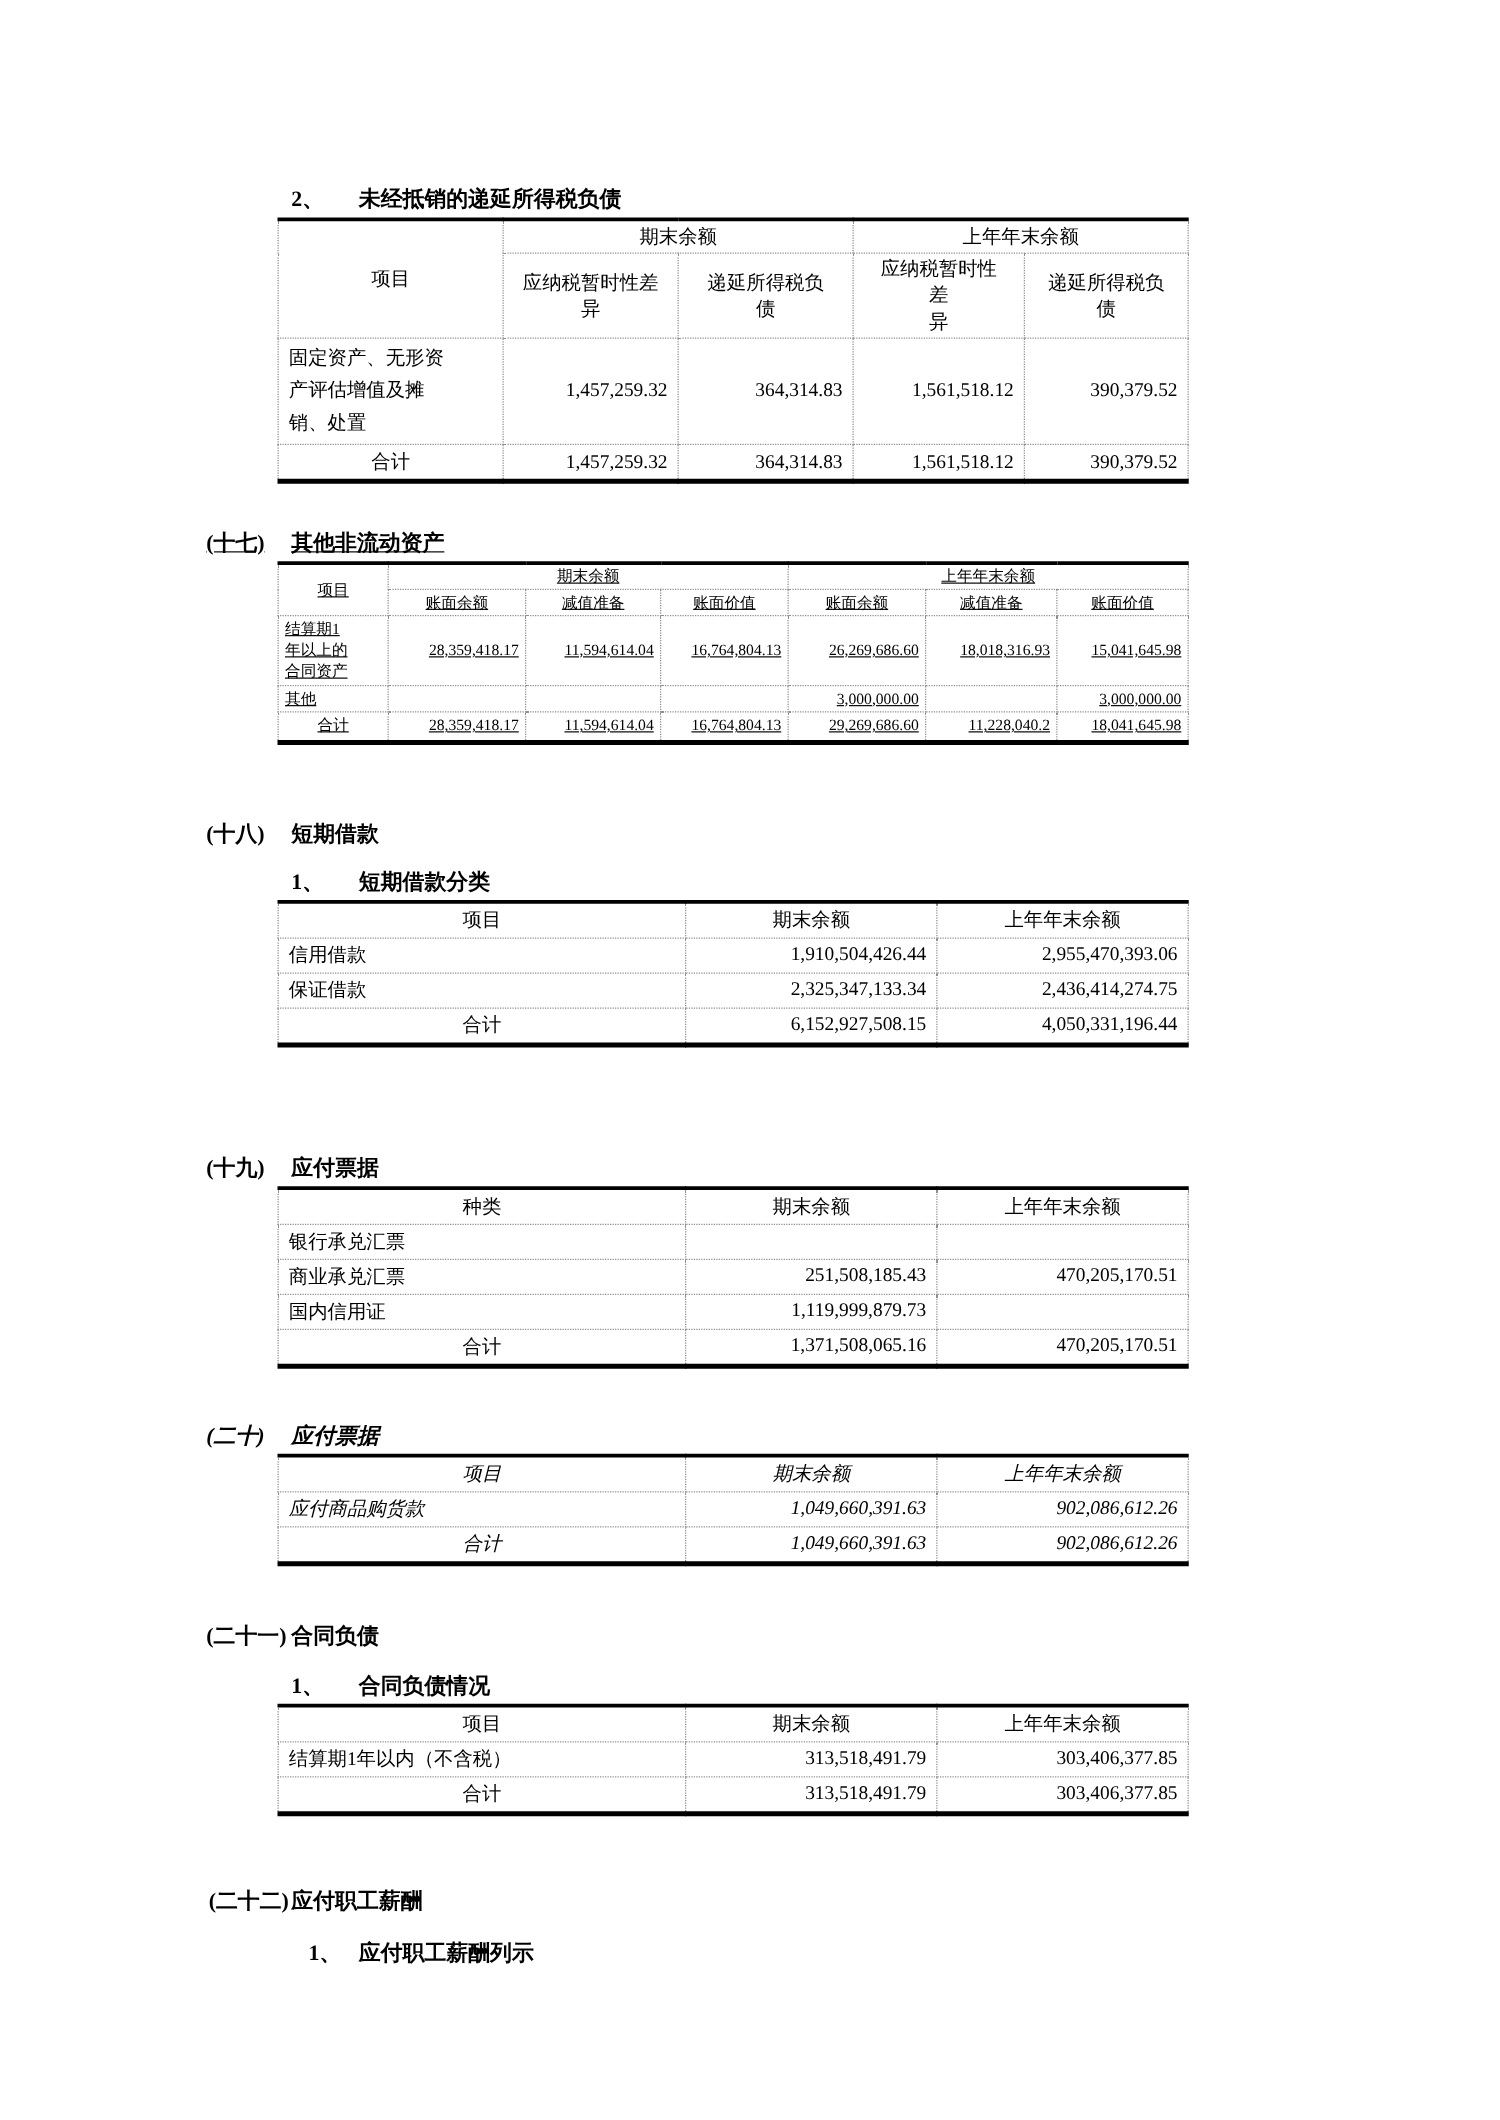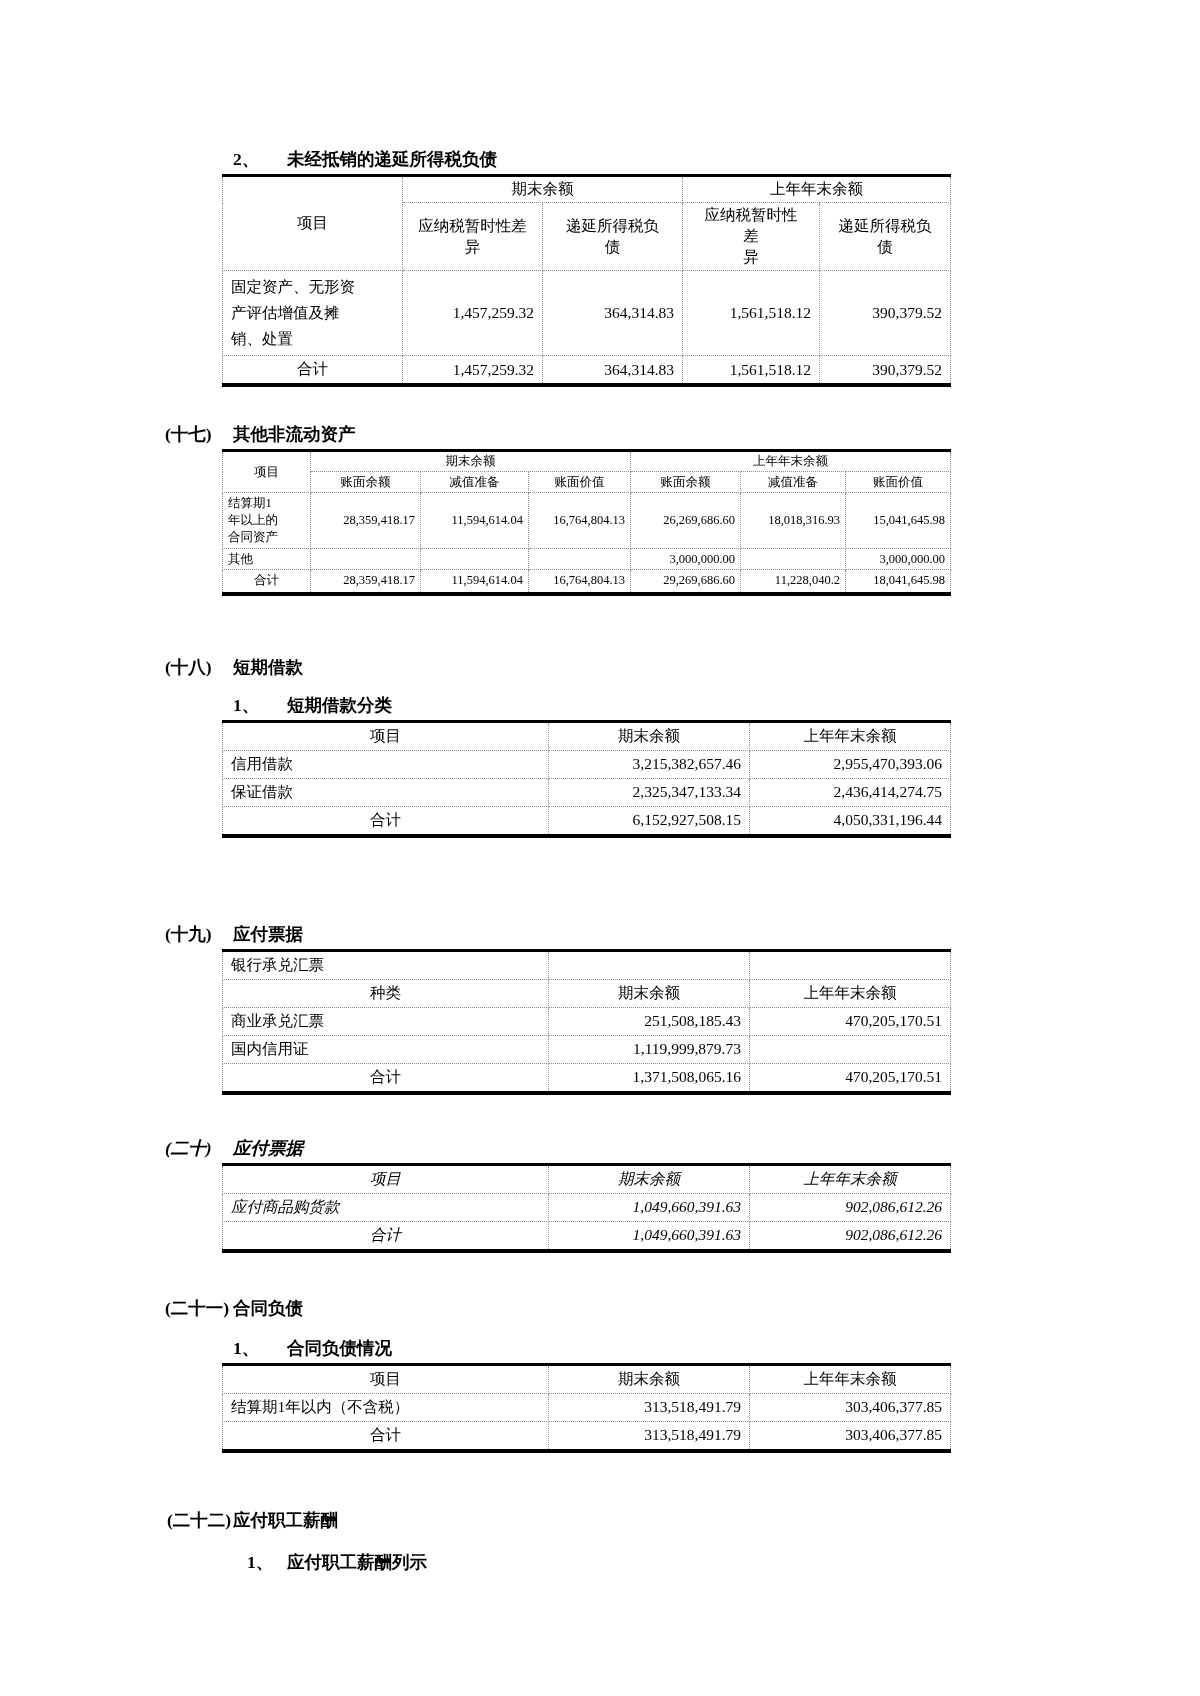--- a/index.html
+++ b/index.html
@@ -67,21 +67,21 @@
   table.t2 { width: 728px; font-size: 12.5px; }
   table.t2 th, table.t2 td { padding: 1px 5px; height: 21px; }
   table.t2 td.tall { height: 56px; line-height: 17px; }
   table.t2 tr.total td { height: 24px; }
 
   
   table.t3col { width: 728px; }
   table.t3col tr.total td { height: 27px; }
 
   
-  #sec17 { margin-top: 36px; }
+  #sec17 { margin-top: 36px; text-decoration: underline; }
   #sec18 { margin-top: 60px; }
   #sec19 { margin-top: 85px; }
   #sec20 { margin-top: 42px; font-style: italic; }
   #sec21 { margin-top: 44px; }
   #sec22 { margin-top: 56px; text-align: center; }
   .sub-gap  { margin-top: 16px; }
   .sub-gap2 { margin-top: 18px; }
   .sub-gap3 { margin-top: 20px; }
 </style>
 </head>
@@ -216,21 +216,21 @@
           <col style="width:201px">
         </colgroup>
       <tbody>
           <tr>
         <th>项目</th>
         <th>期末余额</th>
         <th>上年年末余额</th>
       </tr>
       <tr>
         <td class="lbl">信用借款</td>
-        <td class="num">3,215,382,657.46</td>
+        <td class="num">1,910,504,426.44</td>
         <td class="num">2,955,470,393.06</td>
       </tr>
       <tr>
         <td class="lbl">保证借款</td>
         <td class="num">2,325,347,133.34</td>
         <td class="num">2,436,414,274.75</td>
       </tr>
       <tr class="total">
         <td class="ctr">合计</td>
         <td class="num">6,152,927,508.15</td>
@@ -246,30 +246,30 @@
       <span>应付票据</span>
     </div>
     <table class="tbl t3col">
       <colgroup>
           <col style="width:326px">
           <col style="width:201px">
           <col style="width:201px">
         </colgroup>
       <tbody>
           <tr>
-        <td class="lbl">银行承兑汇票</td>
-        <td class="num"></td>
-        <td class="num"></td>
-      </tr>
-      <tr>
         <th>种类</th>
         <th>期末余额</th>
         <th>上年年末余额</th>
       </tr>
       <tr>
+        <td class="lbl">银行承兑汇票</td>
+        <td class="num"></td>
+        <td class="num"></td>
+      </tr>
+      <tr>
         <td class="lbl">商业承兑汇票</td>
         <td class="num">251,508,185.43</td>
         <td class="num">470,205,170.51</td>
       </tr>
       <tr>
         <td class="lbl">国内信用证</td>
         <td class="num">1,119,999,879.73</td>
         <td class="num"></td>
       </tr>
       <tr class="total">

